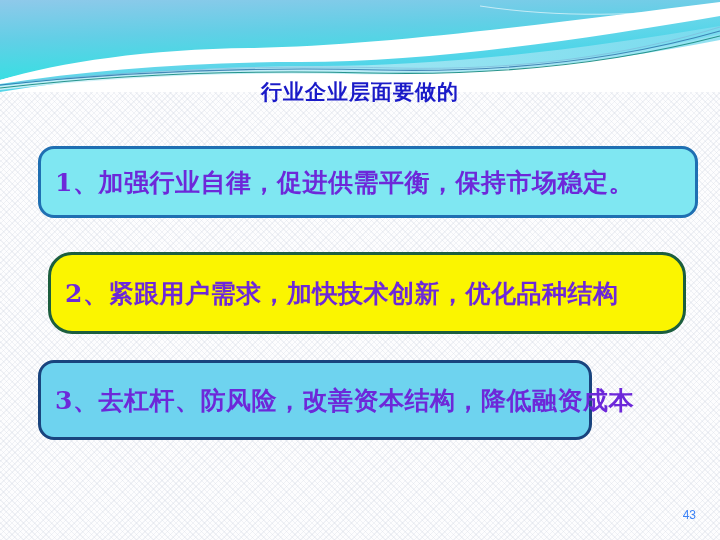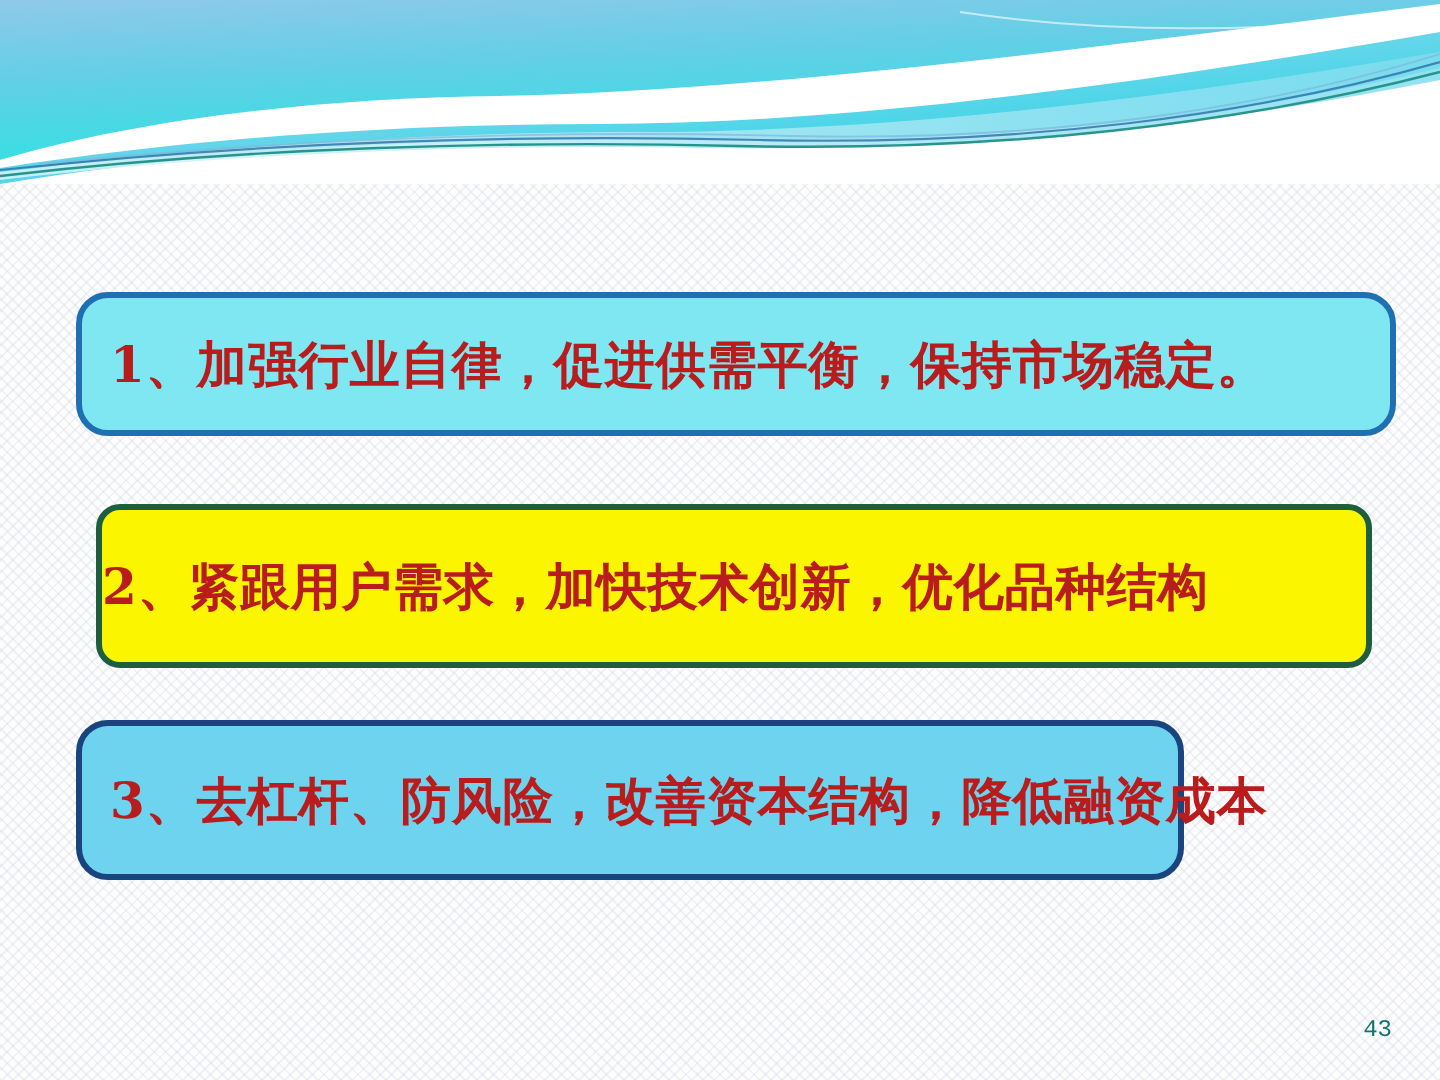--- a/index.html
+++ b/index.html
@@ -65,21 +65,21 @@
 
   
   .box {
     position: absolute;
     box-sizing: border-box;
     display: flex;
     align-items: center;
     z-index: 3;
     font-family: "DejaVu Serif", "Liberation Serif", serif;
     font-weight: 700;
-    color: #b91c1c;
+    color: #6d28d9;
     white-space: nowrap;
   }
 
   .box-1 {
     left: 38px;
     top: 146px;
     width: 660px;
     height: 72px;
     background-color: #7fe7f2;
     border: 3px solid #1f6fb2;
@@ -89,22 +89,22 @@
     letter-spacing: 0.5px;
   }
 
   .box-2 {
     left: 48px;
     top: 252px;
     width: 638px;
     height: 82px;
     background-color: #fbf500;
     border: 3px solid #1c5e3e;
-    border-radius: 12px;
-    padding-left: 0;
+    border-radius: 24px;
+    padding-left: 14px;
     font-size: 25px;
     letter-spacing: 0.5px;
     text-align: right;
   }
 
   .box-3 {
     left: 38px;
     top: 360px;
     width: 554px;
     height: 80px;
@@ -114,23 +114,23 @@
     padding-left: 14px;
     font-size: 25px;
     letter-spacing: 0.5px;
   }
 
   
   .page-number {
     position: absolute;
     right: 24px;
     bottom: 18px;
-    font-family: Liberation Mono, monospace;
+    font-family: Liberation Sans, sans-serif;
     font-size: 12px;
-    color: #0f766e;
+    color: #3b82f6;
     z-index: 3;
   }
 </style>
 </head>
 <body>
 
 <div class="slide">
 
   <div class="paper-texture"></div>
 
@@ -162,20 +162,21 @@
 
       <path d="M720,26 C590,48 450,66 320,66 C210,66 100,74 0,86 L0,90 C120,76 240,72 350,74 C490,76 610,62 720,40 Z" fill="url(#paleBand)" opacity="0.85"></path>
 
       <path d="M0,88 C120,74 250,70 370,73 C500,76 620,62 720,36" fill="none" stroke="#1f8f86" stroke-width="1.2" opacity="0.95"></path>
       <path d="M0,85 C130,71 260,67 380,70 C510,73 625,58 720,31" fill="none" stroke="#2b6ea8" stroke-width="1.1" opacity="0.8"></path>
       <path d="M20,82 C150,69 280,65 395,68 C520,71 630,55 720,27" fill="none" stroke="#7fb6d8" stroke-width="0.9" opacity="0.7"></path>
       <path d="M480,6 C560,18 640,16 720,6" fill="none" stroke="#ffffff" stroke-width="1" opacity="0.6"></path>
     </svg>
   </div>
 
+  <div class="slide-title">行业企业层面要做的</div>
 
   <div class="box box-1">
     <span>1、加强行业自律，促进供需平衡，保持市场稳定。</span>
   </div>
 
   <div class="box box-2">
     <span>2、紧跟用户需求，加快技术创新，优化品种结构</span>
   </div>
 
   <div class="box box-3">

